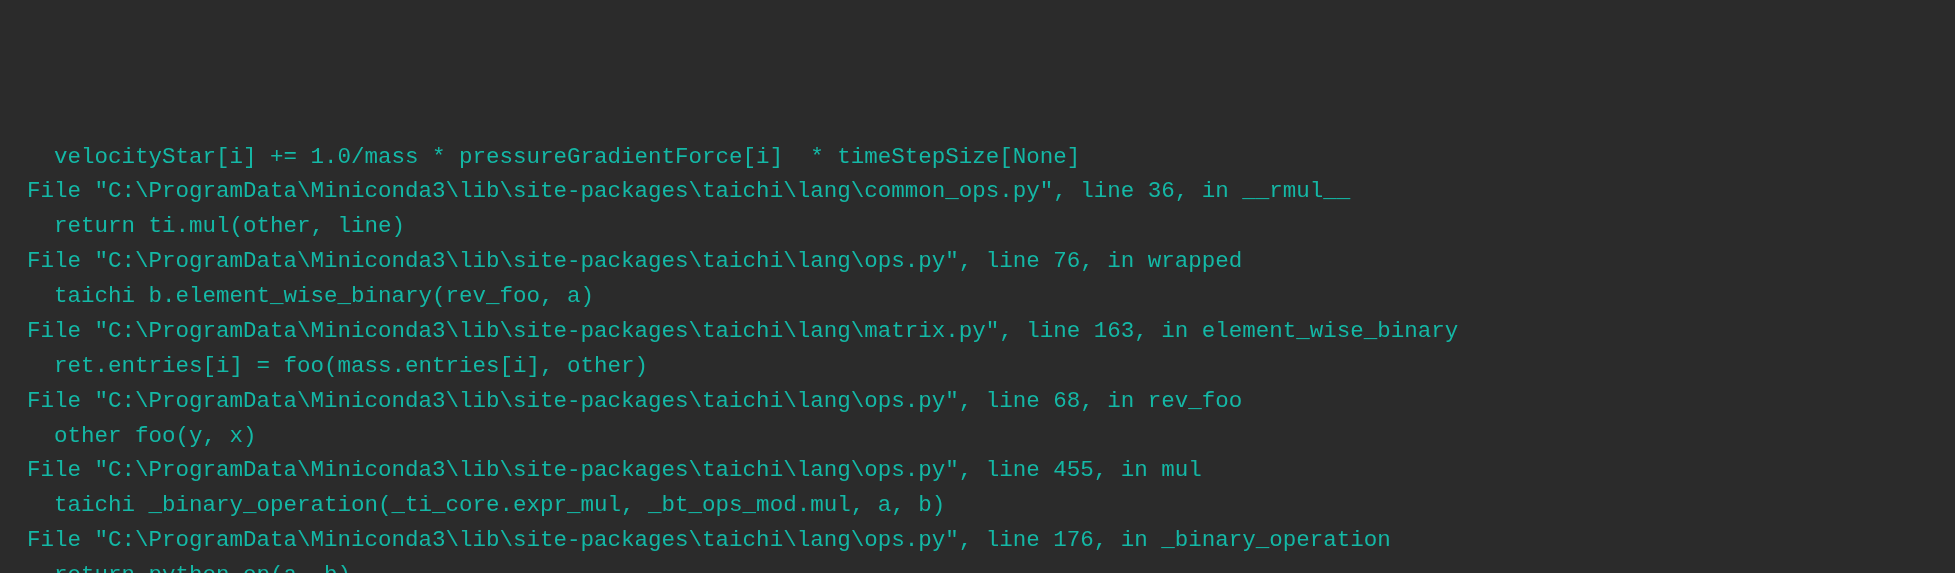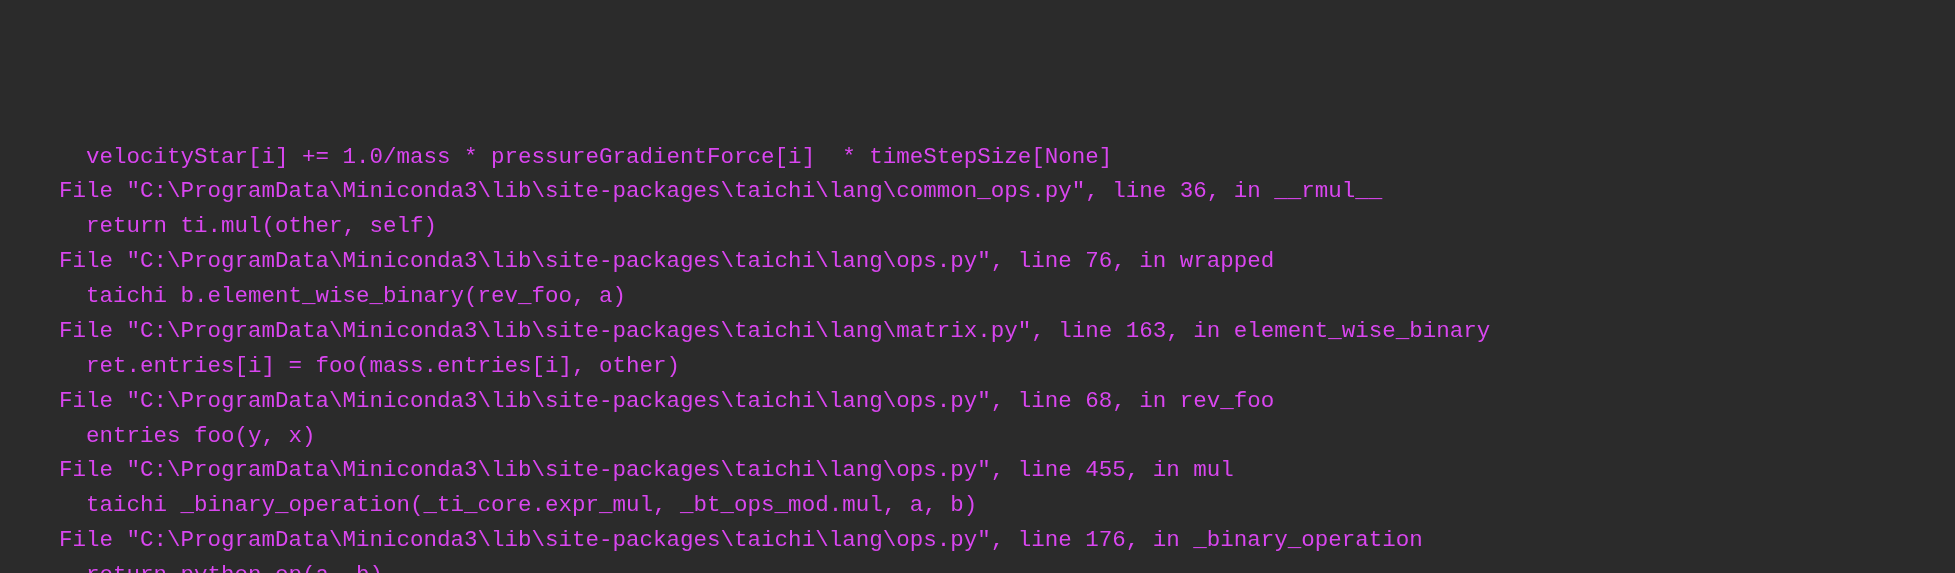--- a/index.html
+++ b/index.html
@@ -13,38 +13,37 @@
       font-family: 'Consolas', 'Courier New', monospace;
       font-size: 22.5px;
       line-height: 1.55;
       white-space: pre;
       padding: 0;
       overflow-x: auto;
       width: 1955px;
       height: 573px;
     }
     .traceback-line {
-      color: #d946ef;
-      padding-left: 32px;
+      color: #14b8a6;
     }
   </style>
 </head>
 <body>
 
 
 
 <div><span class="traceback-line">    velocityStar[i] += 1.0/mass * pressureGradientForce[i]  * timeStepSize[None]</span>
 <span class="traceback-line">  File "C:\ProgramData\Miniconda3\lib\site-packages\taichi\lang\common_ops.py", line 36, in __rmul__</span>
-<span class="traceback-line">    return ti.mul(other, self)</span>
+<span class="traceback-line">    return ti.mul(other, line)</span>
 <span class="traceback-line">  File "C:\ProgramData\Miniconda3\lib\site-packages\taichi\lang\ops.py", line 76, in wrapped</span>
 <span class="traceback-line">    taichi b.element_wise_binary(rev_foo, a)</span>
 <span class="traceback-line">  File "C:\ProgramData\Miniconda3\lib\site-packages\taichi\lang\matrix.py", line 163, in element_wise_binary</span>
 <span class="traceback-line">    ret.entries[i] = foo(mass.entries[i], other)</span>
 <span class="traceback-line">  File "C:\ProgramData\Miniconda3\lib\site-packages\taichi\lang\ops.py", line 68, in rev_foo</span>
-<span class="traceback-line">    entries foo(y, x)</span>
+<span class="traceback-line">    other foo(y, x)</span>
 <span class="traceback-line">  File "C:\ProgramData\Miniconda3\lib\site-packages\taichi\lang\ops.py", line 455, in mul</span>
 <span class="traceback-line">    taichi _binary_operation(_ti_core.expr_mul, _bt_ops_mod.mul, a, b)</span>
 <span class="traceback-line">  File "C:\ProgramData\Miniconda3\lib\site-packages\taichi\lang\ops.py", line 176, in _binary_operation</span>
 <span class="traceback-line">    return python_op(a, b)</span>
 </div>
 
 
 
 
 </body></html>

